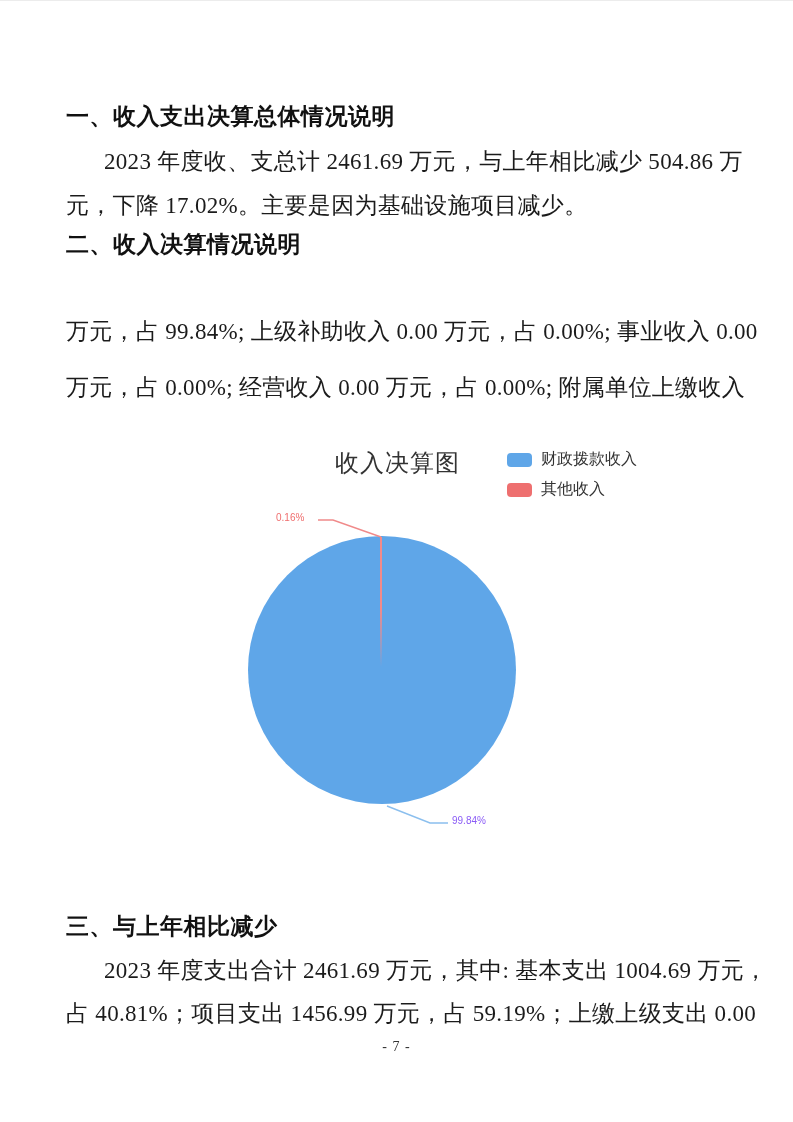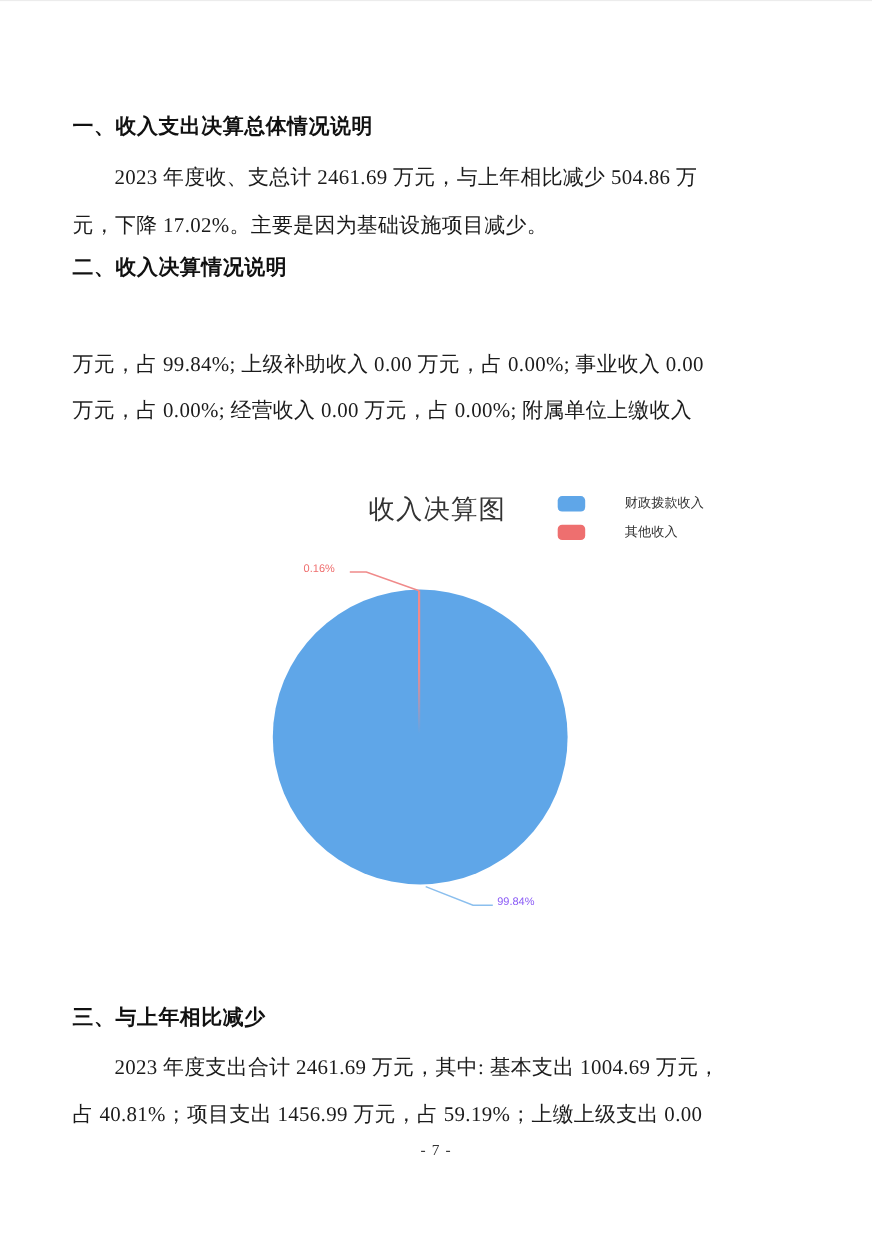--- a/index.html
+++ b/index.html
@@ -11,21 +11,21 @@
     overflow:hidden;
     font-family:"Liberation Serif","DejaVu Serif",serif;
     color:#1b1b1b;
   }
   .line{
     position:absolute;
     left:66px;
     width:660px;
     height:30px;
     line-height:30px;
-    font-size:19px;
+    font-size:23px;
     white-space:nowrap;
     letter-spacing:0.3px;
   }
   .line.indent{padding-left:38px;}
   .line.heading{
     font-family:"Liberation Sans","DejaVu Sans",sans-serif;
     font-weight:bold;
     color:#111;
     letter-spacing:0.5px;
   }
@@ -49,24 +49,23 @@
   .swatch{
     width:25px;height:14px;
     border-radius:4px;
     margin-right:9px;
     flex:0 0 auto;
   }
   .swatch.blue{background:#5FA6E8;}
   .swatch.red{background:#EE6F6F;}
   .legend-label{
     font-family:Liberation Mono, monospace;
-    font-size:12px;
+    font-size:16px;
     color:#333333;
     white-space:nowrap;
-    margin-left:27px;
   }
   .pie{
     position:absolute;
     left:248px;top:95px;
     width:268px;height:268px;
     border-radius:50%;
     background:#5FA6E8;
   }
   .sliver{
     position:absolute;
@@ -100,21 +99,21 @@
 <body>
 
 <div class="doc">
 
   <div class="line heading" style="top:100px">一、收入支出决算总体情况说明</div>
   <div class="line indent" style="top:146px">2023 年度收、支总计 2461.69 万元，与上年相比减少 504.86 万</div>
   <div class="line" style="top:190px">元，下降 17.02%。主要是因为基础设施项目减少。</div>
 
   <div class="line heading" style="top:228px">二、收入决算情况说明</div>
   <div class="line" style="top:316px">万元，占 99.84%; 上级补助收入 0.00 万元，占 0.00%; 事业收入 0.00</div>
-  <div class="line" style="top:358px">万元，占 0.00%; 经营收入 0.00 万元，占 0.00%; 附属单位上缴收入</div>
+  <div class="line" style="top:372px">万元，占 0.00%; 经营收入 0.00 万元，占 0.00%; 附属单位上缴收入</div>
 
   <div class="chart">
     <div class="chart-title">收入决算图</div>
 
     <div class="legend">
       <div class="legend-row">
         <span class="swatch blue"></span>
         <span class="legend-label">财政拨款收入</span>
       </div>
       <div class="legend-row">

